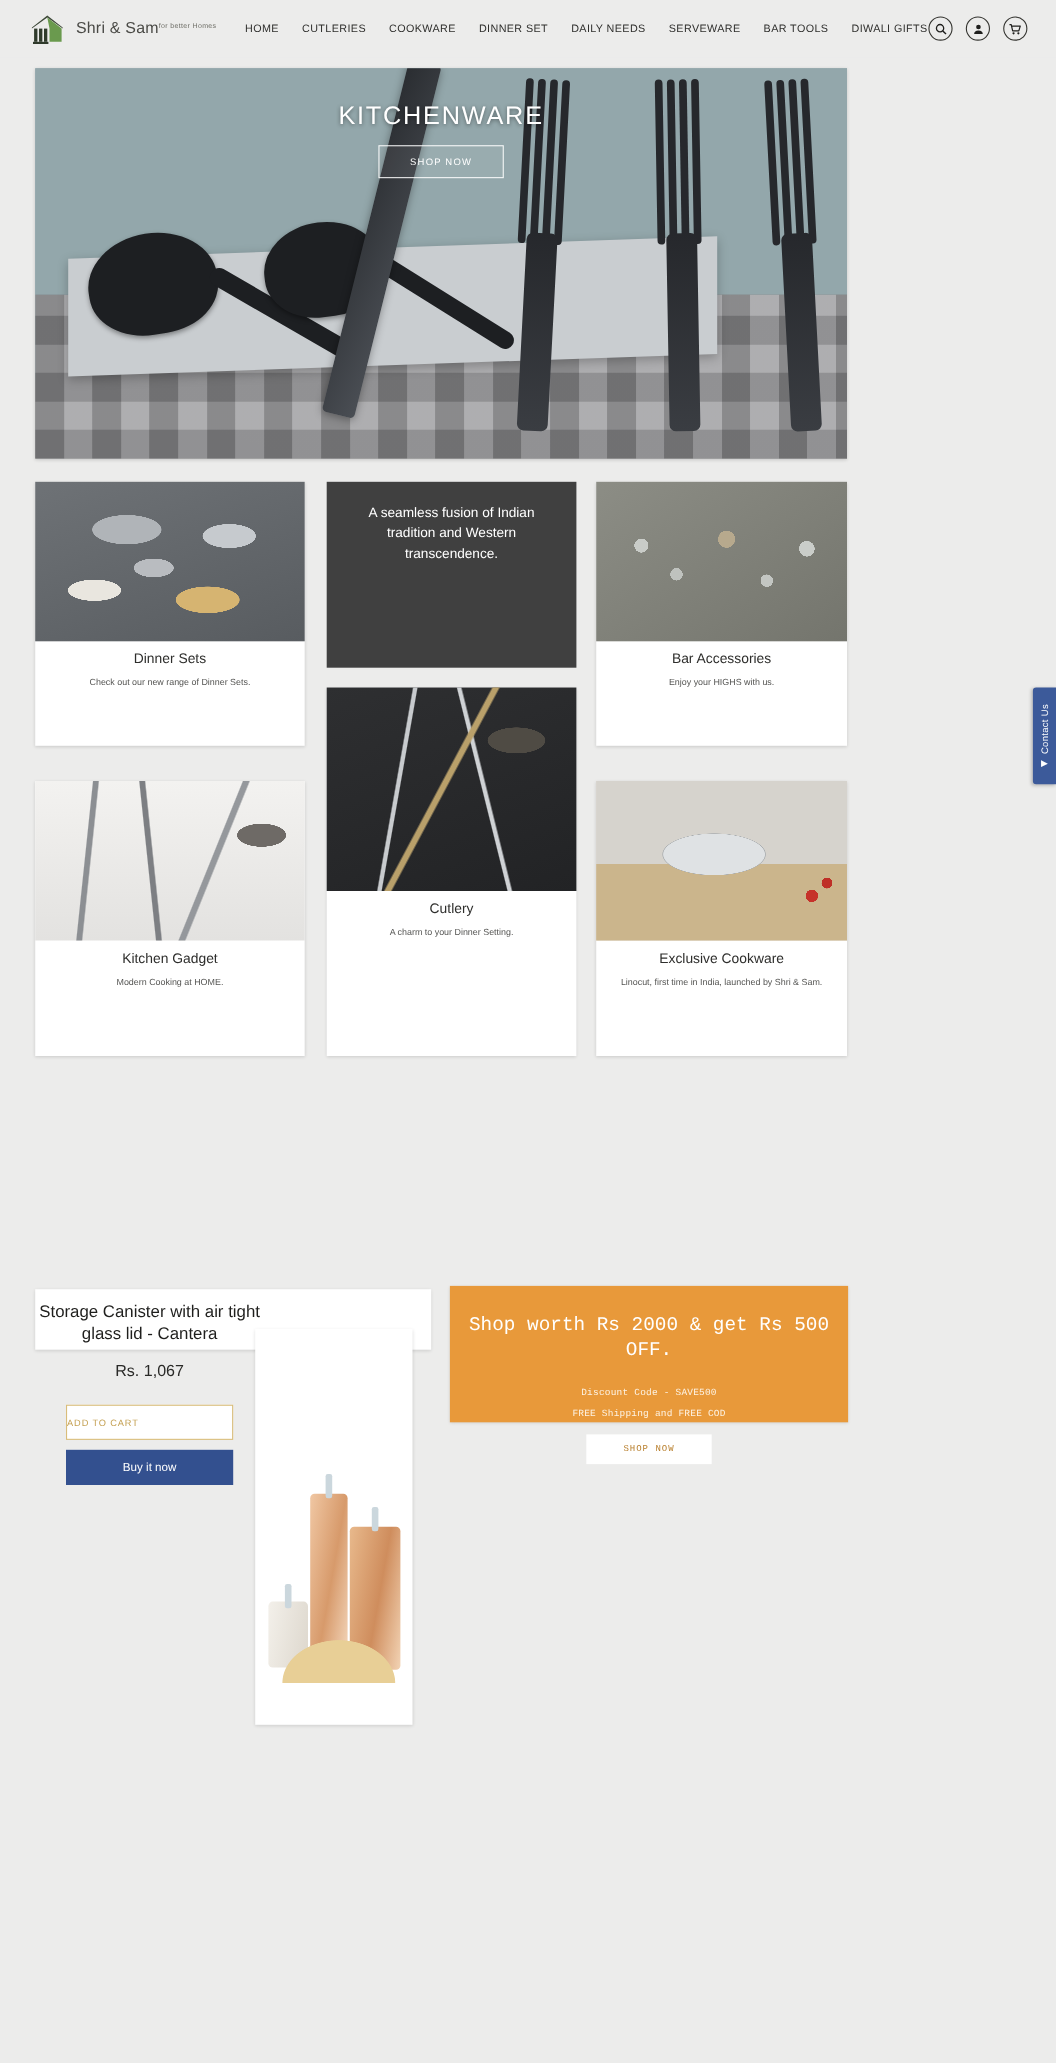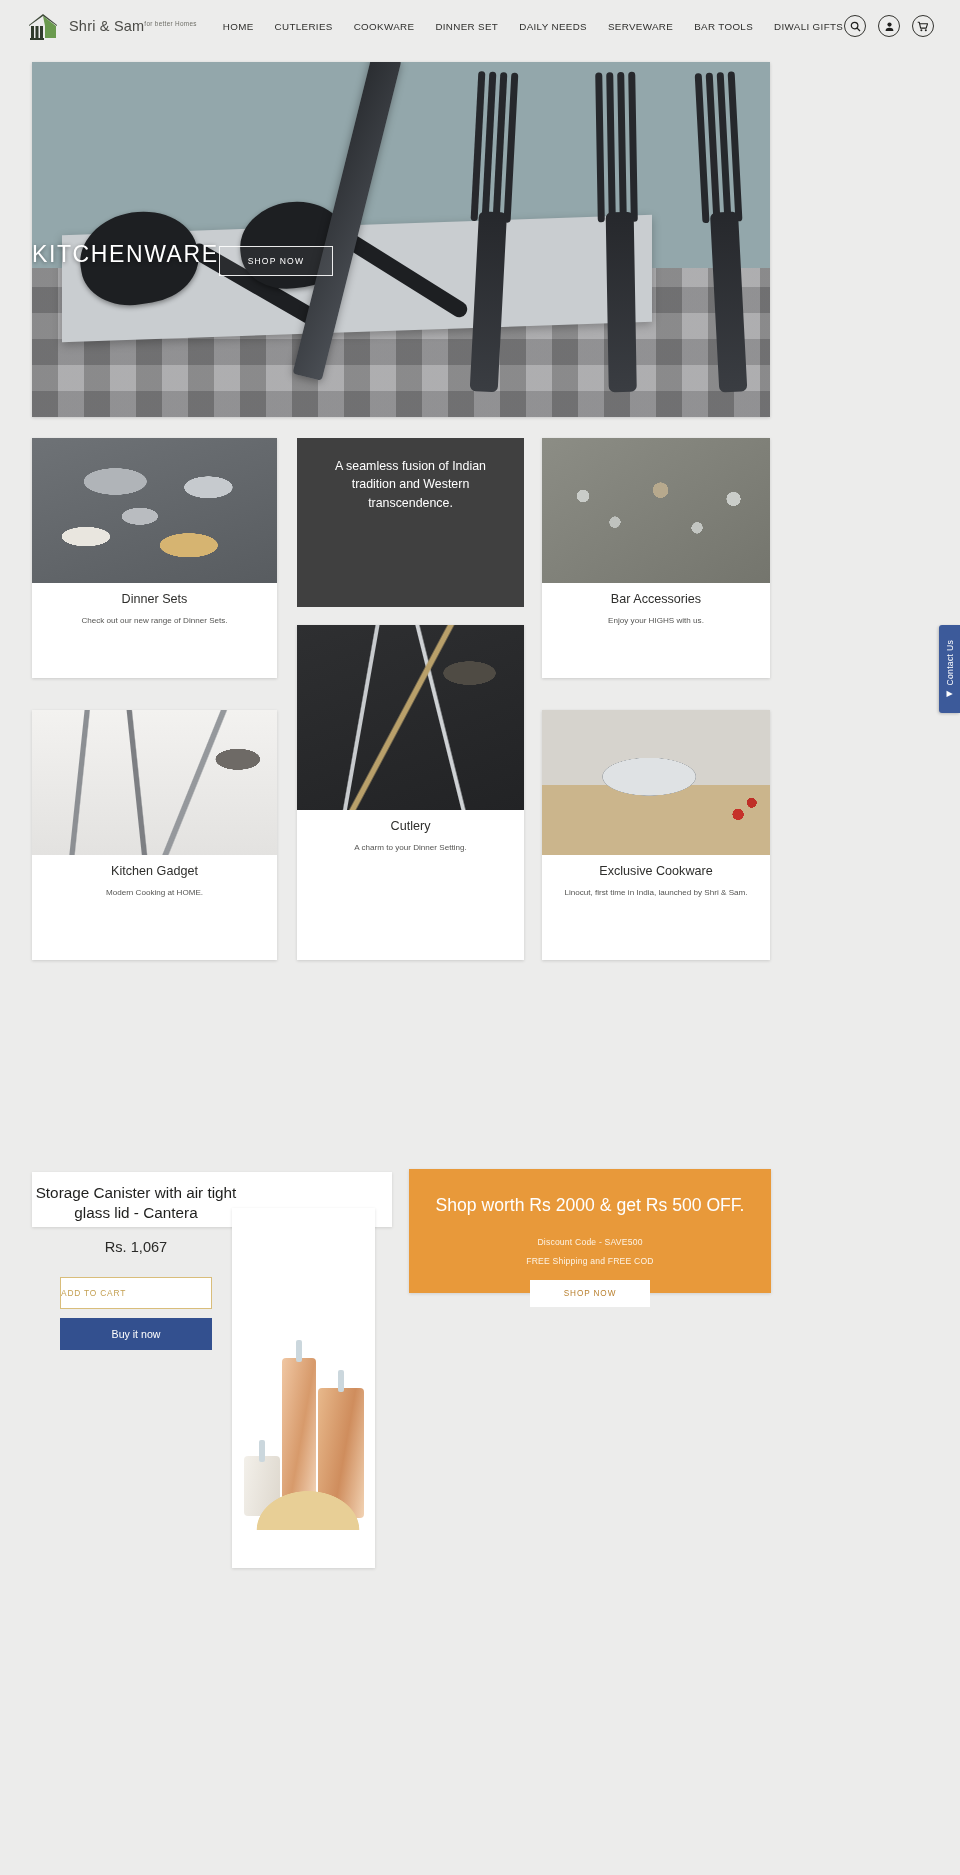--- a/index.html
+++ b/index.html
@@ -85,21 +85,21 @@
   }
   .fork .neck {
     position: absolute; top: 140px; left: 14px; width: 28px; height: 180px;
     background: linear-gradient(180deg,#26282c,#3a3d42); border-radius: 6px;
   }
   .fork-a { left: 432px; transform: rotate(3deg); }
   .fork-b { left: 560px; transform: rotate(-1deg); }
   .fork-c { left: 665px; transform: rotate(-3deg); }
   .hero-overlay {
     position: absolute; inset: 0; display: flex;
-    flex-direction: row; align-items: center;
+    flex-direction: column; align-items: center;
     padding-top: 30px;
   }
   .hero-title {
     font-size: 23px; color: #ffffff; letter-spacing: 1.6px;
     font-weight: 400; text-shadow: 0 1px 4px rgba(0,0,0,.45);
   }
   .hero-btn {
     margin-top: 13px; border: 1px solid rgba(255,255,255,.9);
     color: #fff; font-size: 8.6px; letter-spacing: 1.1px;
     padding: 9px 28px; background: rgba(255,255,255,.06);
@@ -239,21 +239,21 @@
     border-radius: 2px;
   }
   .grain-pile {
     position: absolute; left: 18px; bottom: 38px; width: 116px; height: 44px;
     background: radial-gradient(ellipse at 50% 100%, #e8cf96 0 62%, transparent 63%);
   }
   .promo {
     position: absolute; left: 409px; top: 1169px;
     width: 362px; height: 124px; background: #e8993a;
     display: flex; flex-direction: column; align-items: center;
-    padding-top: 25px; box-shadow: 0 1px 3px rgba(0,0,0,.12);
+    padding-top: 25px; box-shadow: 0 1px 3px rgba(0,0,0,.12); font-family: Liberation Mono, monospace;
   }
   .promo-title {
     font-size: 17.6px; color: #fff; text-align: center; line-height: 1.33;
     font-weight: 400;
   }
   .promo-sub1 { font-size: 8.6px; color: #fdf3e4; margin-top: 20px; letter-spacing: .2px; }
   .promo-sub2 { font-size: 8.6px; color: #fdf3e4; margin-top: 9px; letter-spacing: .2px; }
   .promo-btn {
     margin-top: 14px; background: #fff; color: #b9802f;
     font-size: 8.2px; letter-spacing: .9px; padding: 9px 34px; text-align: center;

